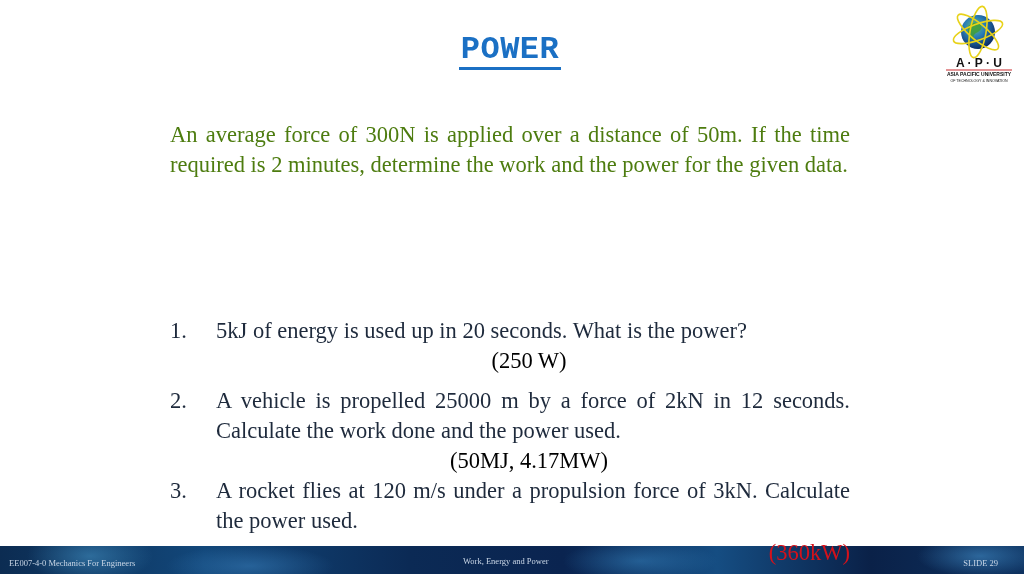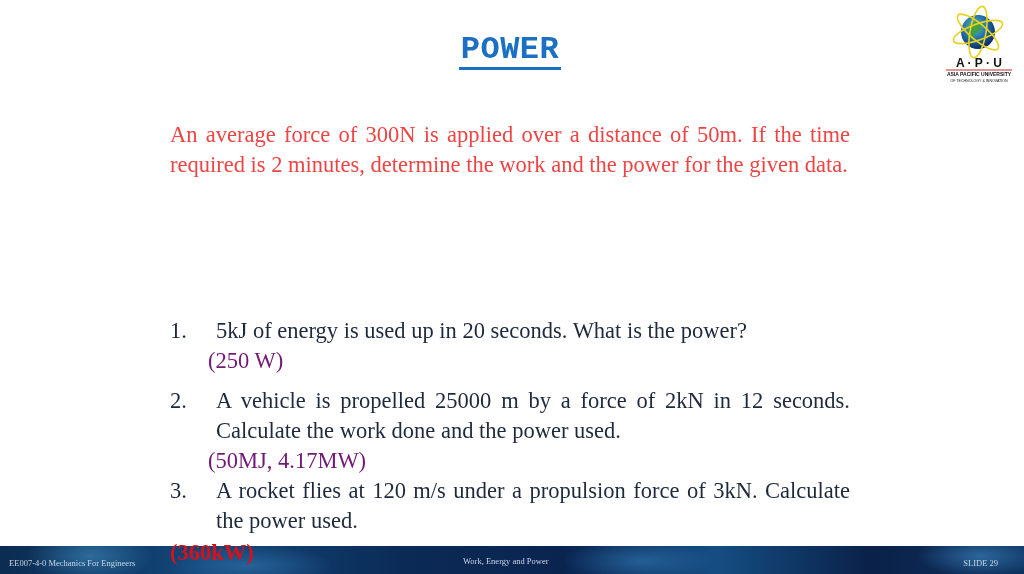--- a/index.html
+++ b/index.html
@@ -18,53 +18,52 @@
     display:inline-block; padding:0 2px 3px 2px;
     border-bottom:3px solid #1b70c4; line-height:28px;
     letter-spacing:0.5px;
   }
   .logo {
     position:absolute; left:938px; top:4px; width:82px; height:82px;
   }
   .logo svg { display:block; }
   .intro {
     position:absolute; left:170px; top:120px; width:680px;
-    font-size:22.5px; line-height:30px; color:#ef4444;
+    font-size:22.5px; line-height:30px; color:#4d7c0f;
     text-align:justify; text-align-last:left;
   }
   .q-list {
     position:absolute; left:170px; top:316px; width:680px;
     font-size:22.5px; line-height:30px; color:#1e2a3c;
   }
   .q-item { position:relative; padding-left:38px; }
   .q-num { position:absolute; left:0; top:0; }
   .q-text { text-align:justify; text-align-last:left;margin-left:8px; }
-  .q-answer { text-align:left; color:#701a75; }
+  .q-answer { text-align:center; color:#000000; }
   .q1 { margin-bottom:10px; }
   .q2 { margin-bottom:0; }
   .footer {
     position:absolute; left:0; top:546px; width:1024px; height:28px;
     background:
       radial-gradient(ellipse 90px 40px at 90px 10px, rgba(70,150,200,0.55), rgba(0,0,0,0) 70%),
       radial-gradient(ellipse 120px 30px at 250px 20px, rgba(60,130,190,0.5), rgba(0,0,0,0) 70%),
       radial-gradient(ellipse 110px 30px at 640px 15px, rgba(60,140,200,0.45), rgba(0,0,0,0) 70%),
       radial-gradient(ellipse 90px 30px at 980px 10px, rgba(70,150,210,0.55), rgba(0,0,0,0) 70%),
       linear-gradient(90deg, #0c2c52 0%, #12477a 20%, #0b2a55 40%, #0a2450 55%, #154d82 70%, #0a2148 85%, #0e3260 100%);
     font-family:Liberation Serif, serif;
     font-size:8.5px; color:#c9d6e6;
   }
   .footer .f-left { position:absolute; left:9px; top:12px; }
   .footer .f-center { position:absolute; left:463px; top:10px; }
   .footer .f-right { position:absolute; right:26px; top:12px; }
   .q3-answer-overlay {
     position:absolute; left:170px; width:680px; top:538px;
-    color:#d4121b; font-size:22.5px; line-height:30px;
+    text-align:right; color:#d4121b; font-size:22.5px; line-height:30px;
     font-family:"Liberation Serif", "DejaVu Serif", serif;
     z-index:2;
-    font-weight:bold;
   }
 </style>
 </head>
 <body>
 
 <div class="title">
   <span>POWER</span>
 </div>
 
 <div class="logo">

